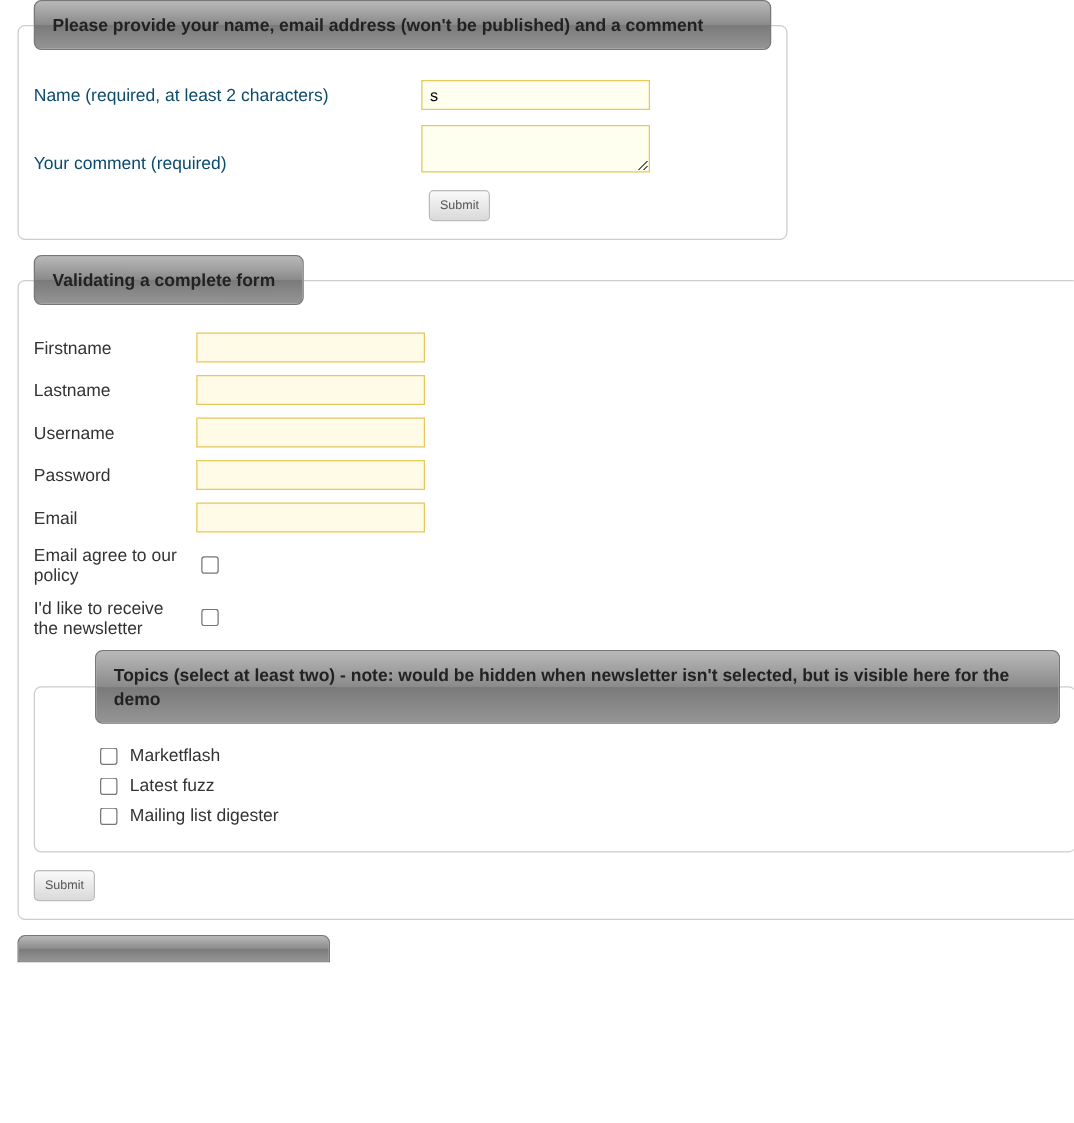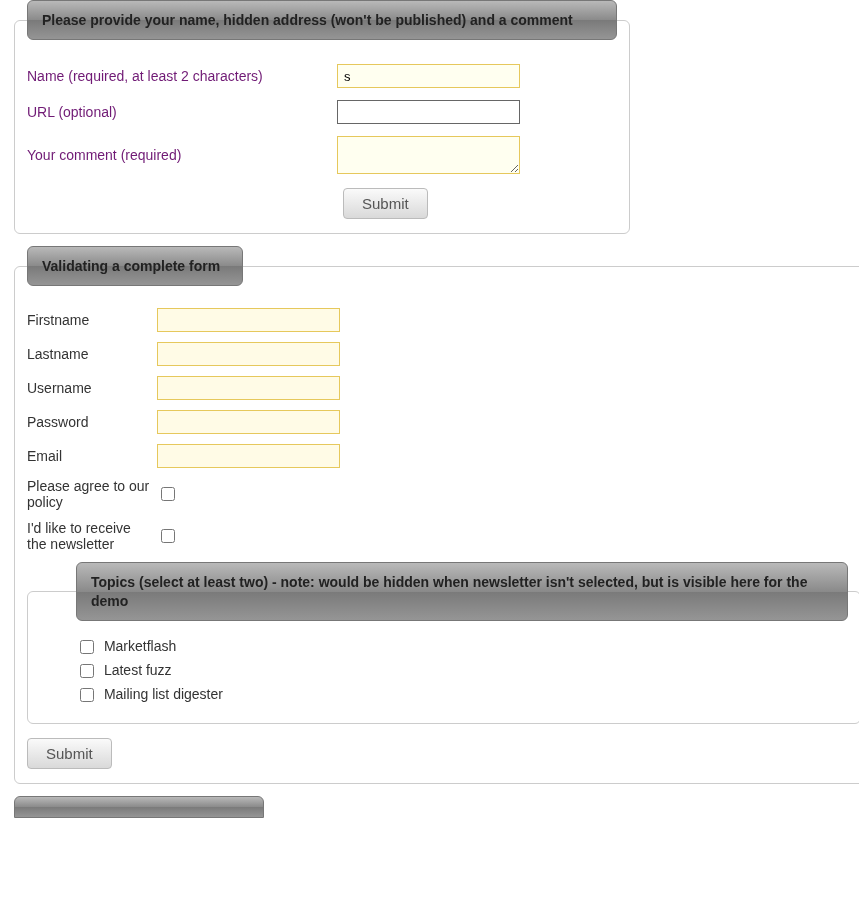--- a/index.html
+++ b/index.html
@@ -54,21 +54,21 @@
       width: 772px;
     }
     .row {
       display: flex;
       align-items: center;
       margin: 12px 0;
     }
     .row label.lbl {
       width: 310px;
       padding-right: 14px;
-      color: #701a75;
+      color: #0c4a6e;
       font-size: 14px;
     }
     .row2 label.lbl2 {
       width: 130px;
       padding-right: 4px;
       color: #333;
       font-size: 14px;
     }
     .row2 {
       display: flex;
@@ -112,22 +112,22 @@
       margin-left: 316px;
     }
     .submit-row2 {
       margin-top: 14px;
       margin-left: 0;
     }
     button.submit {
       background: linear-gradient(to bottom, #fafafa, #d9d9d9);
       border: 1px solid #bbb;
       border-radius: 4px;
-      padding: 6px 18px;
-      font-size: 15px;
+      padding: 6px 8px;
+      font-size: 10px;
       color: #555;
       cursor: pointer;
     }
     .cb {
       width: 14px;
       height: 14px;
     }
     .topic-item {
       display: block;
       margin: 4px 0;
@@ -150,34 +150,30 @@
       border: 1px solid #777;
       width: 250px;
       overflow: hidden;
       height: 18px;
     }
   </style>
 </head>
 <body>
 
 <fieldset class="fs1">
-  <legend class="legend1">Please provide your name, hidden address (won't be published) and a comment</legend>
+  <legend class="legend1">Please provide your name, email address (won't be published) and a comment</legend>
 
   <div class="row">
     <label class="lbl">Name (required, at least 2 characters)</label>
     <input type="text" class="inp-highlight" value="s" style="">
   </div>
 
 
-  <div class="row">
-    <label class="lbl">URL (optional)</label>
-    <input type="text" class="inp-normal" value="" style="">
-  </div>
-
-  <div class="row" style="align-items:center;">
+
+  <div class="row" style="align-items:flex-end;">
     <label class="lbl">Your comment (required)</label>
     <textarea class="ta-highlight" style=""></textarea>
   </div>
 
   <div class="submit-row">
     <button class="submit">Submit</button>
   </div>
 </fieldset>
 
 <fieldset class="fs2">
@@ -198,21 +194,21 @@
   <div class="row2">
     <label class="lbl2">Password</label>
     <input type="password" class="inp-highlight2" style="">
   </div>
   <div class="row2">
     <label class="lbl2">Email</label>
     <input type="text" class="inp-highlight2" style="">
   </div>
 
   <div class="row2">
-    <label class="lbl2" style="width:130px;">Please agree to our policy</label>
+    <label class="lbl2" style="width:130px;">Email agree to our policy</label>
     <input type="checkbox" class="cb" style="">
   </div>
 
   <div class="row2">
     <label class="lbl2" style="width:130px;">I'd like to receive the newsletter</label>
     <input type="checkbox" class="cb" style="">
   </div>
 
   <fieldset class="fs3">
     <legend class="legend3">Topics (select at least two) - note: would be hidden when newsletter isn't selected, but is visible here for the demo</legend>

